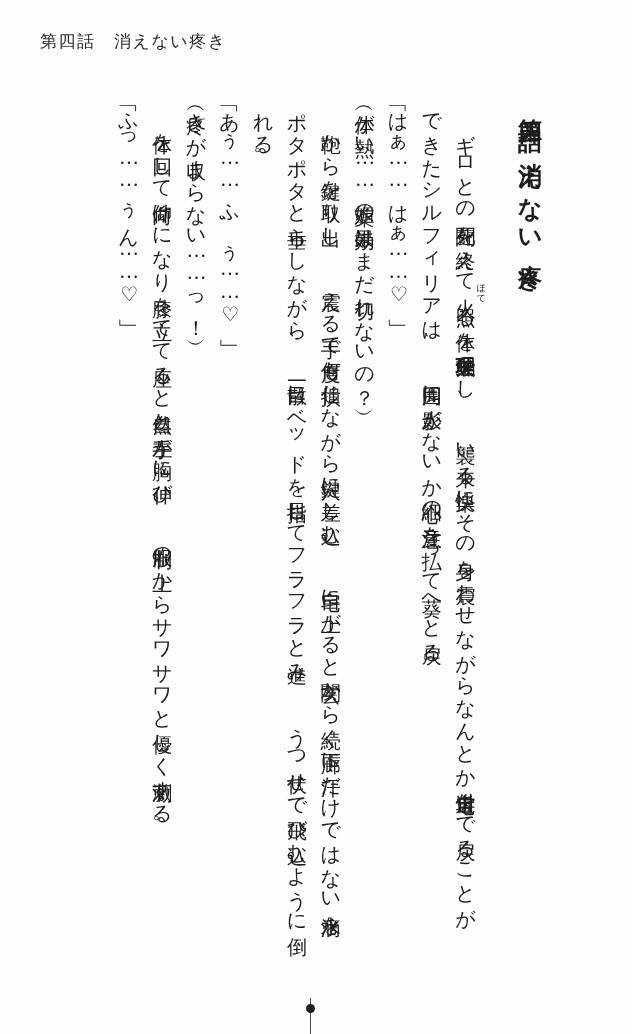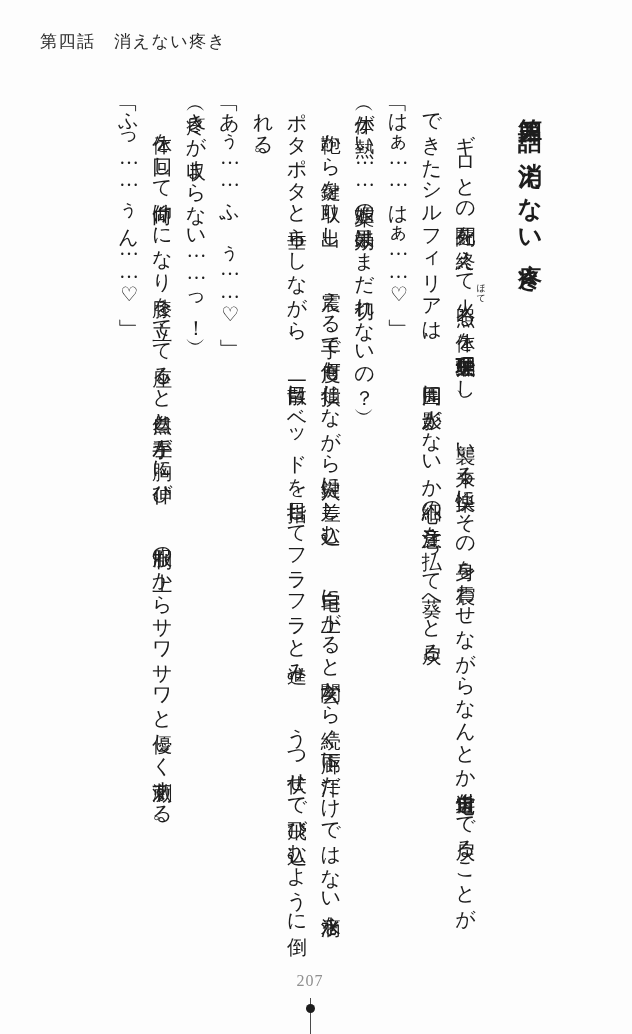--- a/index.html
+++ b/index.html
@@ -83,19 +83,18 @@
       <p class="para para-body">　ギロとの死闘を終えて<ruby>火照<rt>ほて</rt></ruby>る体を無理矢理動かし、　襲い来る快楽にその身を震わせながらなんとか自宅付近まで戻ることができたシルフィリアは、　周囲に人影がないか細心の注意を払って葵へと戻る。</p>
       <p class="para para-dialogue">「はぁ……はぁ……♡」</p>
       <p class="para para-thought">（体が熱い……媚薬の効果はまだ切れないの？）</p>
       <p class="para para-body">　鞄から鍵を取り出し、　震える手で何度も仕損じながら鍵穴に差し込む。　自宅に上がると玄関から続く廊下に汗だけではない水滴をポタポタと垂らしながら、　一目散にベッドを目指してフラフラと進み、　うつ伏せで飛び込むように倒れる。</p>
       <p class="para para-dialogue">「あぅ……ふ、ぅ……♡」</p>
       <p class="para para-thought">（疼きが収まらない……っ！）</p>
       <p class="para para-body">　体を回して仰向けになり膝を立てて座ると自然と左手が胸に伸び、　制服の上からサワサワと優しく刺激する。</p>
       <p class="para para-dialogue">「ふっ……ぅん……♡」</p>
     </div>
 
-  <div class="page-number">207</div>
 
   <div class="footer-mark"></div>
 
   <div class="footer-dot"></div>
 
 </div>
 
 </body></html>

